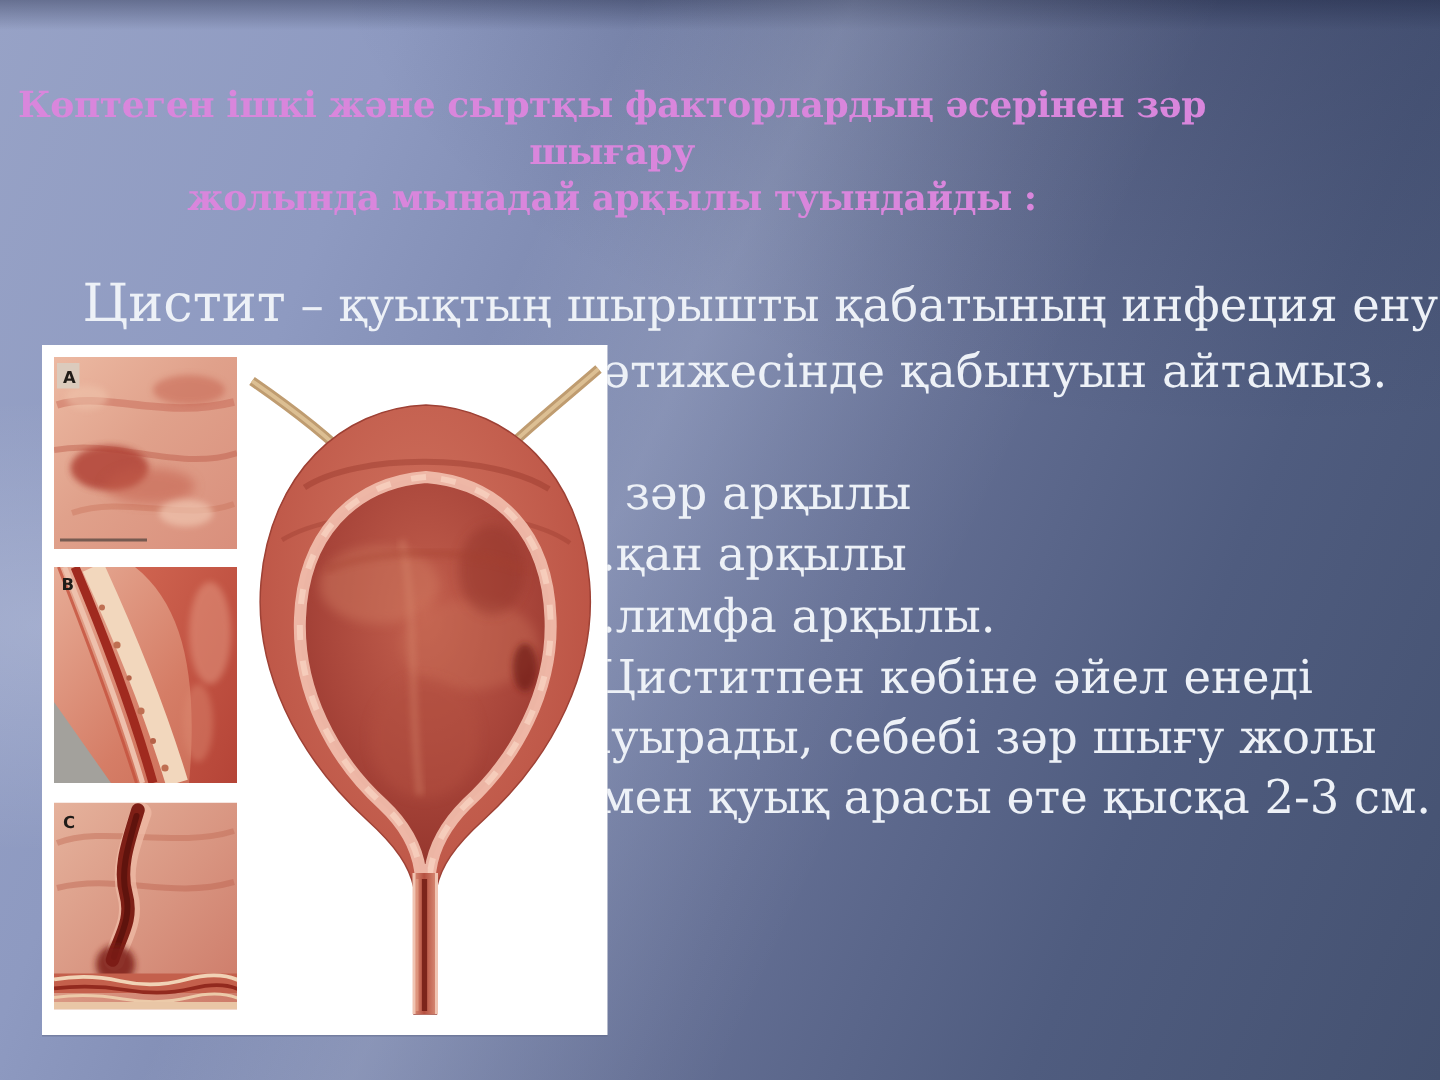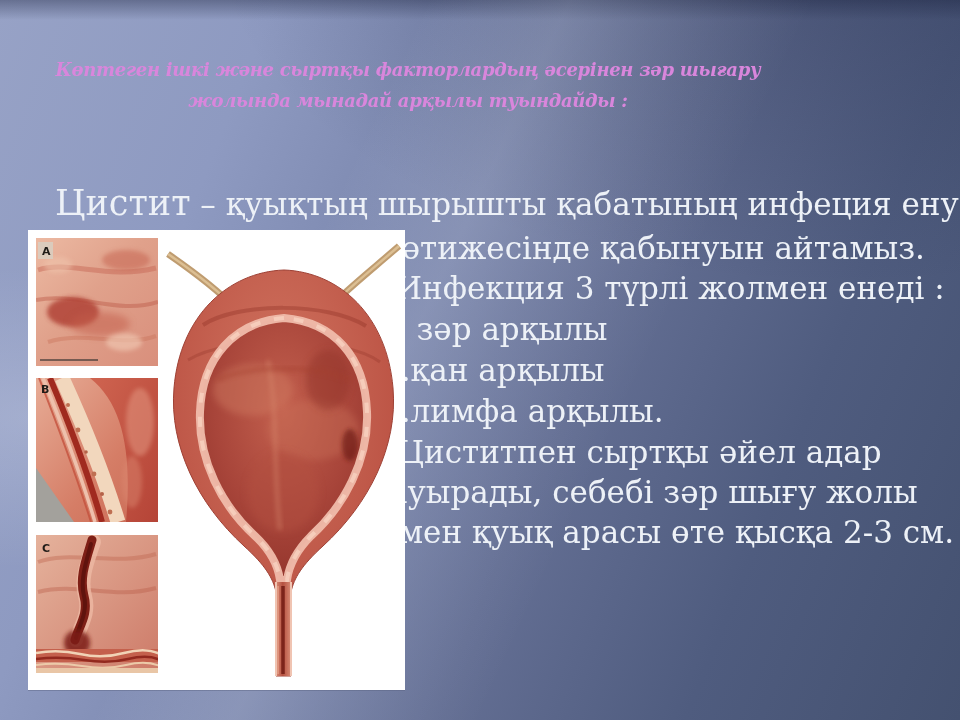--- a/index.html
+++ b/index.html
@@ -12,22 +12,22 @@
       linear-gradient(112deg, #97a2c6 0%, #8e9ac1 22%, #7d89b0 38%, #646f94 58%, #4f5c7f 78%, #445170 100%);
   }
   .slide::before{ 
     content:"";position:absolute;inset:0;pointer-events:none;
     background:
       radial-gradient(ellipse 40% 30% at 3% 58%, rgba(240,244,255,0.20), rgba(240,244,255,0) 70%),
       linear-gradient(115deg, rgba(235,240,255,0) 33%, rgba(235,240,255,0.16) 44%, rgba(235,240,255,0.09) 51%, rgba(235,240,255,0) 63%);
   }
   .title{
     position:absolute;top:54px;left:0;width:816px;text-align:center;
-    color:#d986dc;font-style:italic;font-weight:bold;
-    font-size:18px;line-height:31px;letter-spacing:-0.3px;
+    color:#d986dc;font-weight:bold;
+    font-size:24px;line-height:31px;letter-spacing:-0.3px;
   }
   .body-line{
     position:absolute;color:#edf1f7;font-size:31px;line-height:34px;white-space:nowrap;z-index:2;
   }
   .line-1{left:55px;top:180px;line-height:46px;}
   .term{font-size:35px;}
   .line-2{left:381px;top:231px;}
   .line-3{left:395px;top:271px;}
   .line-4{left:377px;top:312px;}
   .line-5{left:381px;top:353px;}
@@ -47,25 +47,24 @@
 
 <div class="slide">
 
   <div class="title">
     <div>Көптеген ішкі және сыртқы факторлардың әсерінен зәр шығару</div>
     <div>жолында мынадай арқылы туындайды :</div>
   </div>
 
   <div class="body-line line-1"><span class="term">Цистит</span><span> – қуықтың шырышты қабатының инфеция ену</span></div>
   <div class="body-line line-2">нәтижесінде қабынуын айтамыз.</div>
-  <div class="body-line line-3">Инфекция 3 түрлі жолмен енеді :</div>
   <div class="body-line line-4">1. зәр арқылы</div>
   <div class="body-line line-5">2.қан арқылы</div>
   <div class="body-line line-6">3.лимфа арқылы.</div>
-  <div class="body-line line-7">Циститпен сыртқы әйел адар</div>
+  <div class="body-line line-7">Циститпен көбіне әйел енеді</div>
   <div class="body-line line-8">ауырады, себебі зәр шығу жолы</div>
   <div class="body-line line-9">мен қуық арасы өте қысқа 2-3 см.</div>
 
   <div class="figure">
     <svg viewBox="0 0 377 460">
       <defs>
         <radialGradient id="bodyGrad" cx="48%" cy="30%" r="75%">
           <stop offset="0%" stop-color="#d0735f"></stop>
           <stop offset="70%" stop-color="#bd5546"></stop>
           <stop offset="100%" stop-color="#a84437"></stop>

